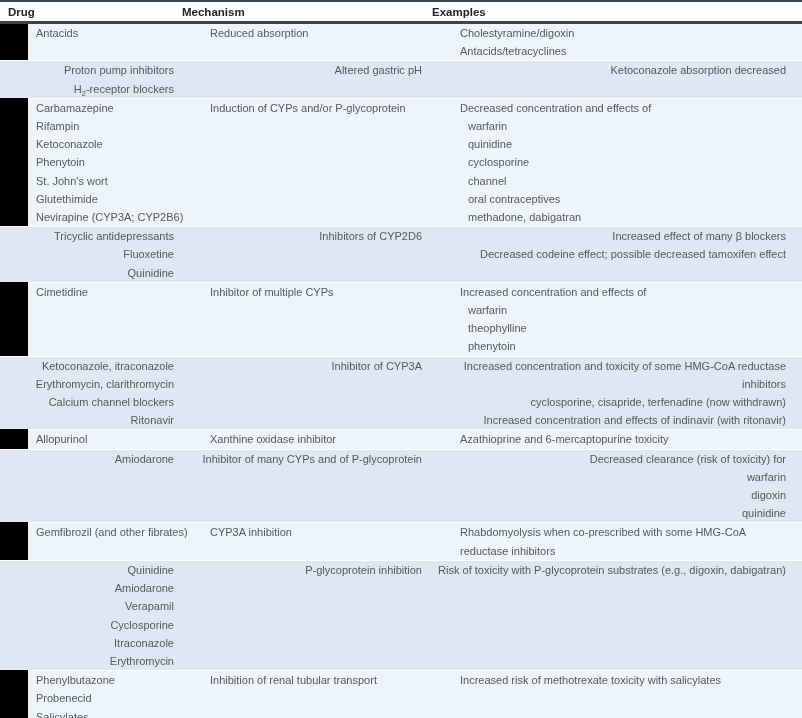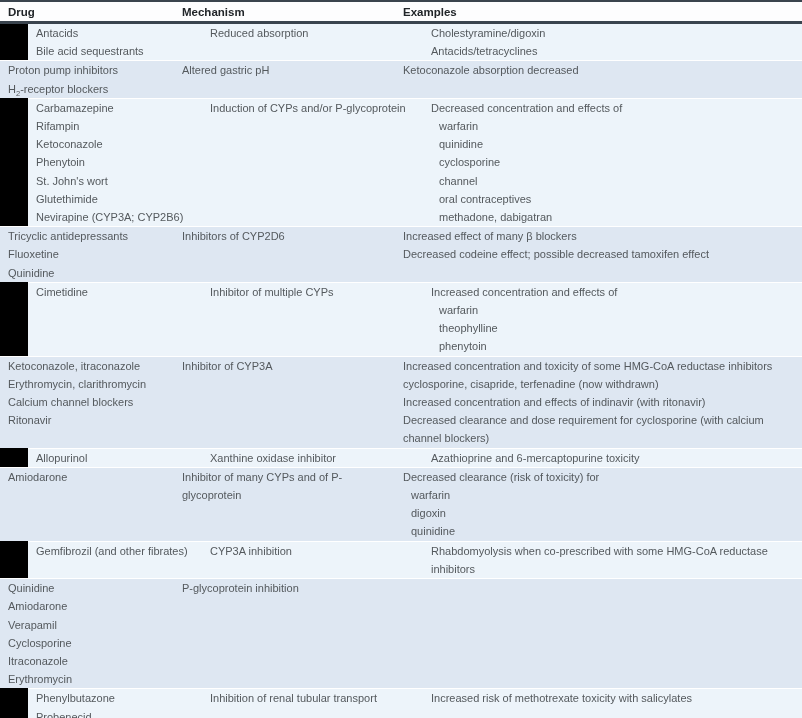--- a/index.html
+++ b/index.html
@@ -21,29 +21,29 @@
     border-top:2px solid #3a444e;
     border-bottom:3px solid #3a444e;
     padding:3px 0 2px 0;
     font-weight:bold;
     font-size:11.5px;
     color:#212529;
     line-height:14px;
   }
   .cell{box-sizing:border-box;}
   .col-drug{width:182px;padding-left:8px;padding-right:8px;flex:0 0 auto;}
-  .col-mech{width:221px;padding-right:10px;flex:0 0 auto;}
+  .col-mech{width:250px;padding-right:10px;flex:0 0 auto;}
   .col-ex{flex:1 1 auto;padding-right:16px;}
   .group-row{
     display:flex;
     box-sizing:border-box;
   }
   .group-row + .group-row{border-top:1px solid #ffffff;}
   .group-row.pale{background:#edf4fa;margin-left:28px;}
-  .group-row.shaded{background:#dee7f2;}
+  .group-row.shaded{background:#dee7f2;text-align:right;}
   .line{
     line-height:18.2px;
     min-height:18.2px;
   }
   .line.indent{padding-left:8px;}
   sub{font-size:7.5px;line-height:0;}
 </style>
 </head>
 <body>
 
@@ -51,21 +51,20 @@
   <div class="tbl">
     <div class="hdr-row">
       <div class="cell col-drug">Drug</div>
       <div class="cell col-mech">Mechanism</div>
       <div class="cell col-ex">Examples</div>
     </div>
     <div>
         <div class="group-row pale">
           <div class="cell col-drug">
             <div class="line">Antacids</div>
-            <div class="line">Bile acid sequestrants</div>
           </div>
           <div class="cell col-mech">
             <div class="line">Reduced absorption</div>
           </div>
           <div class="cell col-ex">
             <div class="line">Cholestyramine/digoxin</div>
             <div class="line">Antacids/tetracyclines</div>
           </div>
         </div>
         <div class="group-row shaded">
@@ -138,21 +137,20 @@
             <div class="line">Calcium channel blockers</div>
             <div class="line">Ritonavir</div>
           </div>
           <div class="cell col-mech">
             <div class="line">Inhibitor of CYP3A</div>
           </div>
           <div class="cell col-ex">
             <div class="line">Increased concentration and toxicity of some HMG-CoA reductase inhibitors</div>
             <div class="line">cyclosporine, cisapride, terfenadine (now withdrawn)</div>
             <div class="line">Increased concentration and effects of indinavir (with ritonavir)</div>
-            <div class="line">Decreased clearance and dose requirement for cyclosporine (with calcium channel blockers)</div>
           </div>
         </div>
         <div class="group-row pale">
           <div class="cell col-drug">
             <div class="line">Allopurinol</div>
           </div>
           <div class="cell col-mech">
             <div class="line">Xanthine oxidase inhibitor</div>
           </div>
           <div class="cell col-ex">
@@ -189,20 +187,23 @@
             <div class="line">Quinidine</div>
             <div class="line">Amiodarone</div>
             <div class="line">Verapamil</div>
             <div class="line">Cyclosporine</div>
             <div class="line">Itraconazole</div>
             <div class="line">Erythromycin</div>
           </div>
           <div class="cell col-mech">
             <div class="line">P-glycoprotein inhibition</div>
           </div>
+          <div class="cell col-ex">
+            <div class="line">Risk of toxicity with P-glycoprotein substrates (e.g., digoxin, dabigatran)</div>
+          </div>
         </div>
         <div class="group-row pale">
           <div class="cell col-drug">
             <div class="line">Phenylbutazone</div>
             <div class="line">Probenecid</div>
             <div class="line">Salicylates</div>
           </div>
           <div class="cell col-mech">
             <div class="line">Inhibition of renal tubular transport</div>
           </div>

